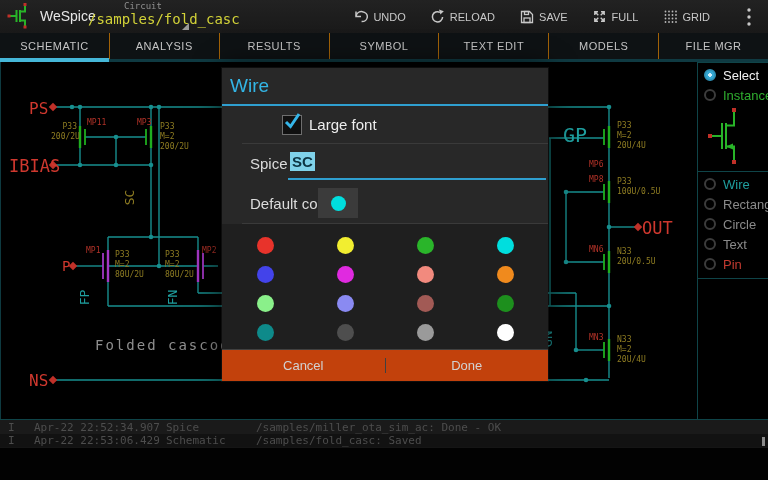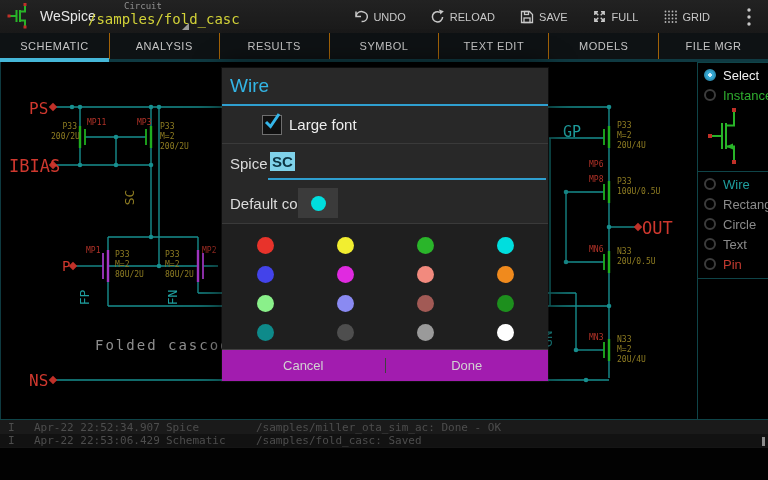--- a/index.html
+++ b/index.html
@@ -46,36 +46,36 @@
   .titem{display:flex;align-items:center;gap:7px;height:20px;padding-left:6px;font-size:13px;cursor:pointer;}
   .radio{width:12px;height:12px;border-radius:50%;border:2px solid #3c3c3c;box-sizing:border-box;flex:none;}
   .titem.sel .radio{border-color:#2f93b8;background:radial-gradient(circle,#cfeefb 0 2px,#35a8d4 2px 5px,#123 6px);}
   .symwrap{height:62px;display:flex;align-items:center;justify-content:center;}
 
   
   .dialog{position:absolute;left:222px;top:68px;width:326px;height:313px;background:#282828;z-index:30;
           box-shadow:0 0 26px rgba(0,0,0,.85);outline:1px solid rgba(255,255,255,.05);}
   .dtitle{height:36px;padding-left:8px;display:flex;align-items:center;color:#33b5e5;font-size:19px;}
   .dtdiv{height:2px;background:#2f9fd0;}
-  .drow{position:relative;display:flex;align-items:center;}
+  .drow{position:relative;display:flex;align-items:center;margin-left:20px;}
   .row-large{height:37px;border-bottom:1px solid #3a3a3a;}
   .checkbox{position:relative;width:18px;height:18px;margin-left:40px;background:#101010;border:1px solid #6e6e6e;cursor:pointer;}
   .checkbox svg{position:absolute;left:0;top:-4px;overflow:visible;}
   .lf-label{margin-left:7px;color:#ededed;font-size:15px;}
   .row-name{height:39px;}
   .dlabel{margin-left:8px;color:#dcdcdc;font-size:15px;}
   .namefield{position:absolute;left:46px;right:2px;top:4px;bottom:3px;border-bottom:2px solid #2f9fd0;cursor:text;}
   .selhl{position:absolute;left:2px;top:4px;background:#7fd2ea;color:#0c3442;font-size:15px;padding:1px 2px;font-weight:bold;}
   .row-color{height:40px;border-bottom:1px solid #3a3a3a;}
   .swatchbtn{position:absolute;left:76px;top:5px;width:40px;height:30px;background:#3b3b3b;display:flex;align-items:center;justify-content:center;cursor:pointer;}
   .swcircle{width:15px;height:15px;border-radius:50%;}
   .palette{height:125px;background:#1f1f1f;display:grid;grid-template-columns:repeat(4,80px);grid-auto-rows:29px;padding:7px 0 0 3px;box-sizing:border-box;}
   .pcell{display:flex;align-items:center;justify-content:center;cursor:pointer;}
   .pdot{width:17px;height:17px;border-radius:50%;}
-  .dbuttons{height:31px;display:flex;border-top:1px solid #404040;background:#a21caf;align-items:center;}
+  .dbuttons{height:31px;display:flex;border-top:1px solid #404040;background:#c2410c;align-items:center;}
   .dbtn{flex:1;display:flex;align-items:center;justify-content:center;color:#d2d2d2;font-size:13px;cursor:pointer;}
   .dbtn + .dbtn{border-left:1px solid #404040;}
 
   
   .logbar{position:absolute;left:0;top:419px;width:768px;height:28px;border-top:1px solid #0f4448;z-index:15;background:#101010;}
   .logrow{height:13px;display:flex;align-items:center;font-size:11px;color:#4d4d4d;overflow:hidden;white-space:nowrap;}
   .logrow.r1{background:#1a1a1a;height:14px;}
   .logrow.r2{background:#121212;}
   .lv{width:26px;padding-left:8px;flex:none;}
   .lt{width:132px;flex:none;}
@@ -174,21 +174,21 @@
         <rect x="49" y="377" width="6" height="6" transform="rotate(45 52 380)"></rect>
         <rect x="634" y="224" width="6" height="6" transform="rotate(45 637 227)"></rect>
       </g>
     </svg>
 
     <span class="slabel net" style="left:28px;top:37px;font-size:16px;">PS</span>
     <span class="slabel net" style="left:8px;top:94px;font-size:17px;">IBIAS</span>
     <span class="slabel net" style="left:61px;top:196px;font-size:14px;">P</span>
     <span class="slabel net" style="left:28px;top:309px;font-size:16px;">NS</span>
     <span class="slabel net" style="left:641px;top:156px;font-size:17px;">OUT</span>
-    <span class="slabel tealnet" style="left:562px;top:61px;font-size:15px;">GP</span>
+    <span class="slabel tealnet" style="left:562px;top:61px;font-size:20px;">GP</span>
     <span class="slabel tealnet vlabel" style="left:555px;top:268px;font-size:14px;">GN</span>
     <span class="slabel siz vlabel" style="left:137px;top:127px;font-size:13px;">SC</span>
     <span class="slabel tealnet vlabel" style="left:92px;top:227px;font-size:13px;">FP</span>
     <span class="slabel tealnet vlabel" style="left:180px;top:227px;font-size:13px;">FN</span>
     <span class="slabel" style="left:94px;top:275px;font-size:14px;color:#8f8f8f;letter-spacing:2px;">Folded cascode</span>
 
     <span class="slabel dev" style="left:86px;top:56px;">MP11</span>
     <span class="slabel dev" style="left:136px;top:56px;">MP3</span>
     <span class="slabel dev" style="left:85px;top:184px;">MP1</span>
     <span class="slabel dev" style="left:201px;top:184px;">MP2</span>

